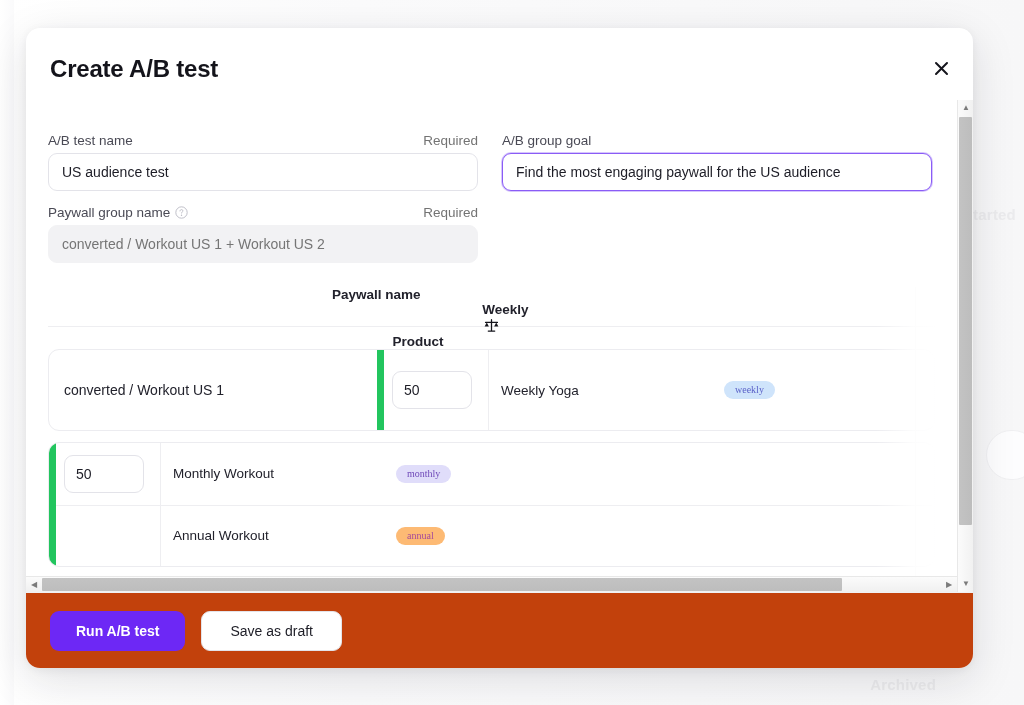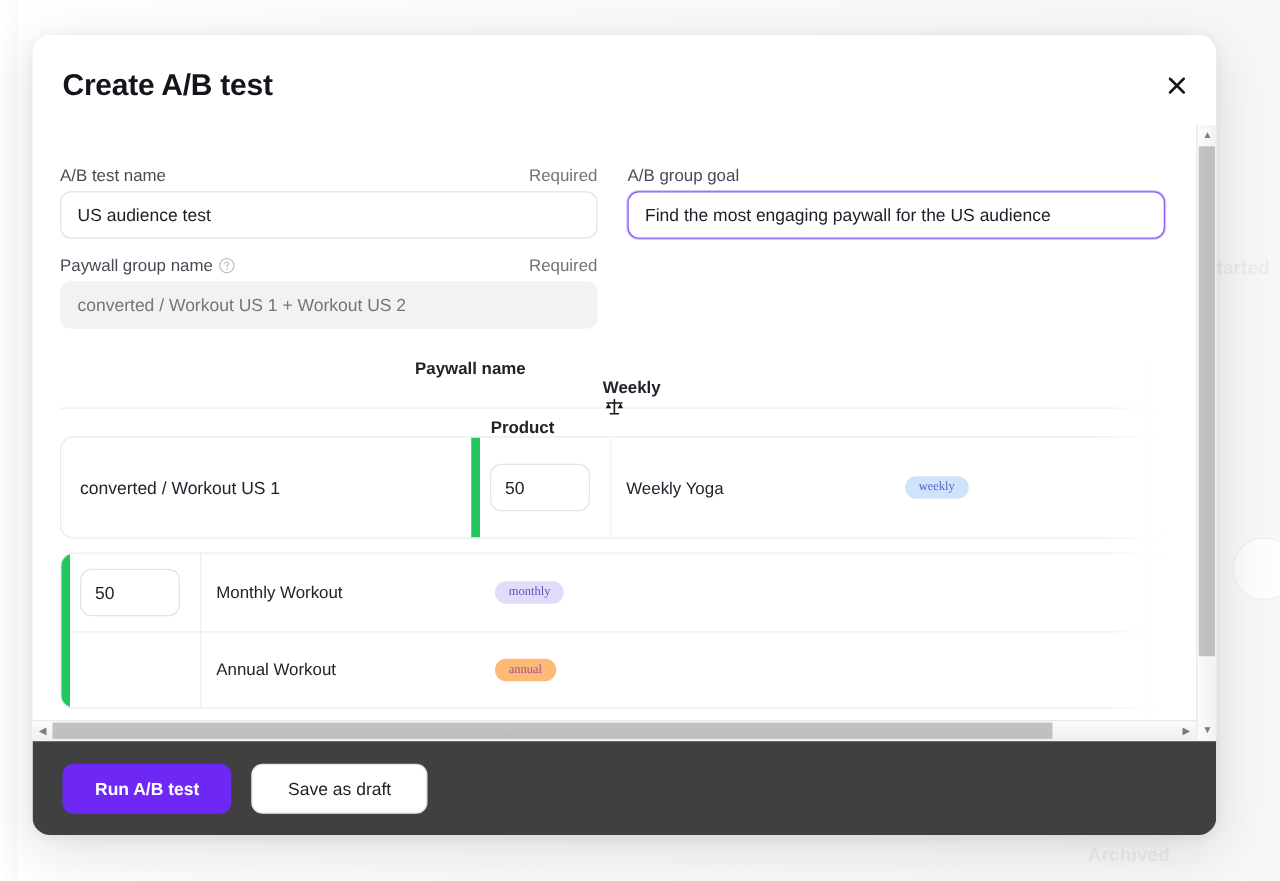--- a/index.html
+++ b/index.html
@@ -231,21 +231,21 @@
     position: absolute; left: 1px; top: 17px;
     width: 13px; height: 408px;
     background: linear-gradient(90deg,#c3c3c3,#bdbdbd);
     border-radius: 1px;
   }
 
   
   #modal-footer {
     position: absolute; left: 0; bottom: 0;
     width: 947px; height: 76px;
-    background: #404040;
+    background: #c2410c;
     border-top: 1px solid #f0f0f3;
     display: flex; align-items: center; gap: 16px;
     padding-left: 24px;
   }
   #run-btn {
     height: 40px; padding: 0 26px;
     background: #6d28f5; color: #fff;
     border: none; border-radius: 9px;
     font-family: "Liberation Sans", sans-serif;
     font-size: 14px; font-weight: 700;

